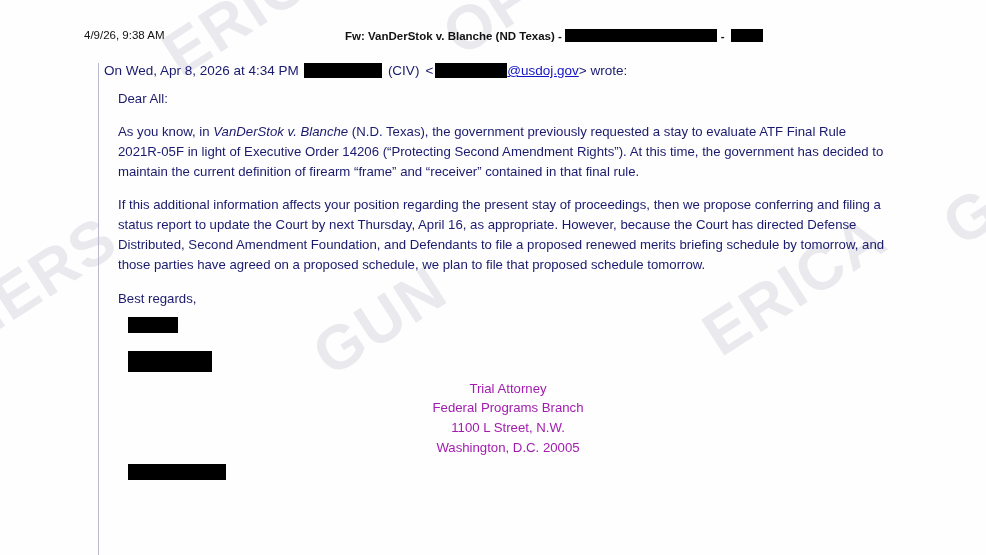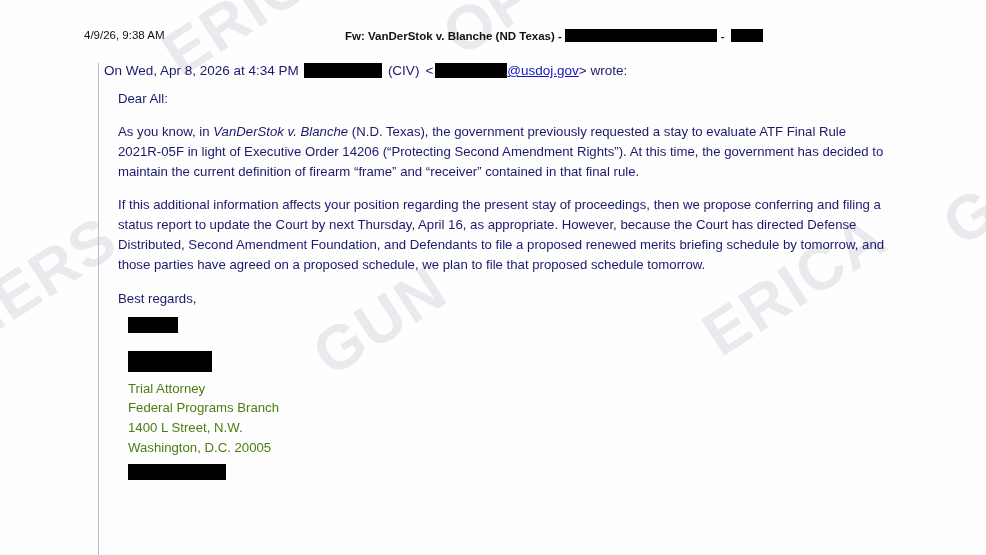--- a/index.html
+++ b/index.html
@@ -122,21 +122,22 @@
   .body-text p {
     margin: 0 0 13px 0;
   }
   .body-text p.tight { margin-bottom: 8px; }
   .body-text i { font-style: italic; margin-top: 20px; }
 
   .sig-block {
     padding-left: 30px;
     font-size: 13.2px;
     line-height: 1.5;
-    color: #4d7c0f;
+    color: #a21caf;
+    text-align: center;
   }
   .sig-block .line { white-space: nowrap; }
   .redact-name  { width: 50px;  height: 16px; display: block; background:#000; margin: 6px 0 0 0; }
   .redact-name2 { width: 84px;  height: 21px; display: block; background:#000; margin: 18px 0 7px 0; }
   .redact-foot  { width: 98px;  height: 16px; display: block; background:#000; margin: 6px 0 0 0; }
 </style>
 </head>
 <body>
 
 <div class="page">
@@ -179,19 +180,19 @@
       <p><span>As you know, in </span><i>VanDerStok v. Blanche</i><span> (N.D. Texas), the government previously requested a stay to evaluate ATF Final Rule 2021R-05F in light of Executive Order 14206 (“Protecting Second Amendment Rights”).  At this time, the government has decided to maintain the current definition of firearm “frame” and “receiver” contained in that final rule.</span></p>
       <p>If this additional information affects your position regarding the present stay of proceedings, then we propose conferring and filing a status report to update the Court by next Thursday, April 16, as appropriate.  However, because the Court has directed Defense Distributed, Second Amendment Foundation, and Defendants to file a proposed renewed merits briefing schedule by tomorrow, and those parties have agreed on a proposed schedule, we plan to file that proposed schedule tomorrow.</p>
       <p class="tight">Best regards,</p>
     </div>
 
     <div class="sig-block">
       <span class="redact-name"></span>
       <span class="redact-name2"></span>
       <div class="line">Trial Attorney</div>
       <div class="line">Federal Programs Branch</div>
-      <div class="line">1400 L Street, N.W.</div>
+      <div class="line">1100 L Street, N.W.</div>
       <div class="line">Washington, D.C. 20005</div>
       <span class="redact-foot"></span>
     </div>
 
   </div>
 </div>
 
 </body></html>

